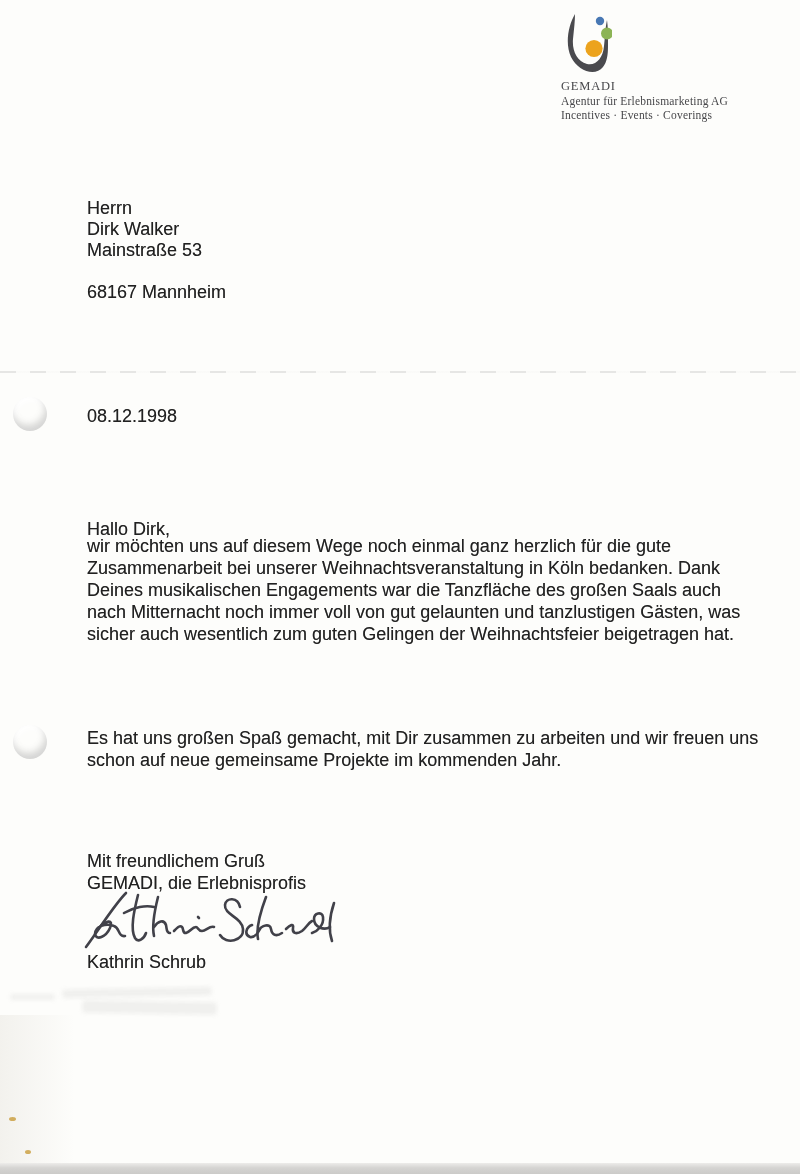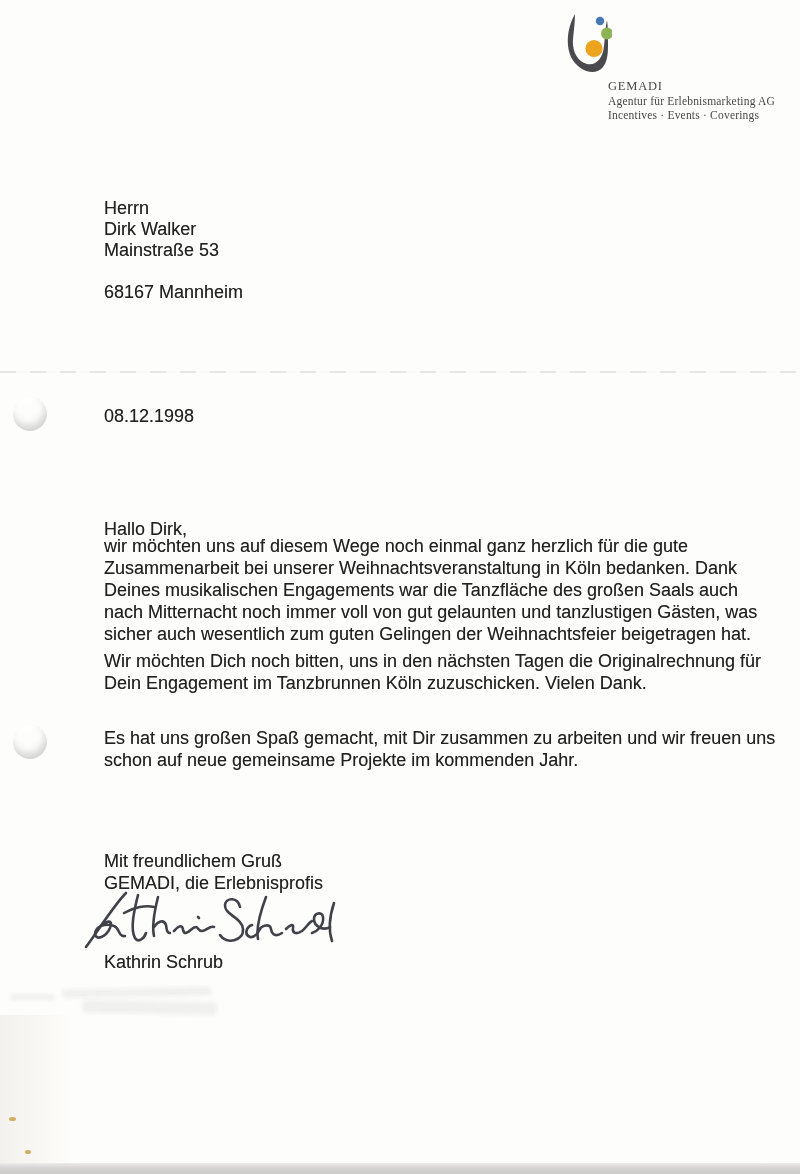--- a/index.html
+++ b/index.html
@@ -8,28 +8,28 @@
     width:800px;height:1174px;
     margin:0 auto;
     background:#fdfdfb;
     overflow:hidden;
     font-family:"Liberation Sans",sans-serif;
     color:#212121;
   }
   
   .logo-icon{position:absolute;left:566px;top:13px;width:46px;height:60px;}
   .logo-text{
-    position:absolute;left:608px;top:79px;
+    position:absolute;left:561px;top:79px;
     font-family:"Liberation Serif",serif;
     color:#47474a;line-height:14px;font-size:11.5px;
     letter-spacing:.2px;white-space:nowrap;
   }
   .logo-text .company{font-size:12.5px;letter-spacing:.8px;margin-bottom:1px;}
   
-  .txt{position:absolute;left:104px;font-size:18px;line-height:22px;
+  .txt{position:absolute;left:87px;font-size:18px;line-height:22px;
        white-space:pre-line;text-shadow:0 0 .4px rgba(30,30,30,.45);}
   .recipient{top:198px;line-height:21px;}
   .date{top:378px;margin-top:27px;}
   .salutation{top:494px;margin-top:24px;}
   .p1{top:535px;}
   .p2{top:650px;}
   .p3{top:712px;margin-top:15px;}
   .p4{top:774px;}
   .closing{top:850px;}
   .signatory{top:951px;}
@@ -96,22 +96,20 @@
 Mainstraße 53
 
 68167 Mannheim</div>
   <div class="txt date">08.12.1998</div>
   <div class="txt salutation">Hallo Dirk,</div>
   <div class="txt p1">wir möchten uns auf diesem Wege noch einmal ganz herzlich für die gute
 Zusammenarbeit bei unserer Weihnachtsveranstaltung in Köln bedanken. Dank
 Deines musikalischen Engagements war die Tanzfläche des großen Saals auch
 nach Mitternacht noch immer voll von gut gelaunten und tanzlustigen Gästen, was
 sicher auch wesentlich zum guten Gelingen der Weihnachtsfeier beigetragen hat.</div>
-  <div class="txt p2">Wir möchten Dich noch bitten, uns in den nächsten Tagen die Originalrechnung für
-Dein Engagement im Tanzbrunnen Köln zuzuschicken. Vielen Dank.</div>
   <div class="txt p3">Es hat uns großen Spaß gemacht, mit Dir zusammen zu arbeiten und wir freuen uns
 schon auf neue gemeinsame Projekte im kommenden Jahr.</div>
   <div class="txt closing">Mit freundlichem Gruß
 GEMADI, die Erlebnisprofis</div>
 
   <svg class="signature" viewBox="0 0 268 64">
     <g fill="none" stroke-width="2.6" stroke-linecap="round" stroke-linejoin="round" opacity="0.9" stroke="#2d2d36">
       <path d="M6,58 C18,42 34,16 46,4"></path>
       <path d="M16,42 C26,30 34,30 30,39 C26,48 16,52 15,45 C15,37 26,34 34,37 C40,39 38,48 45,47"></path>
       <path d="M58,6 C54,22 50,40 55,49 C58,54 64,50 66,44"></path>

